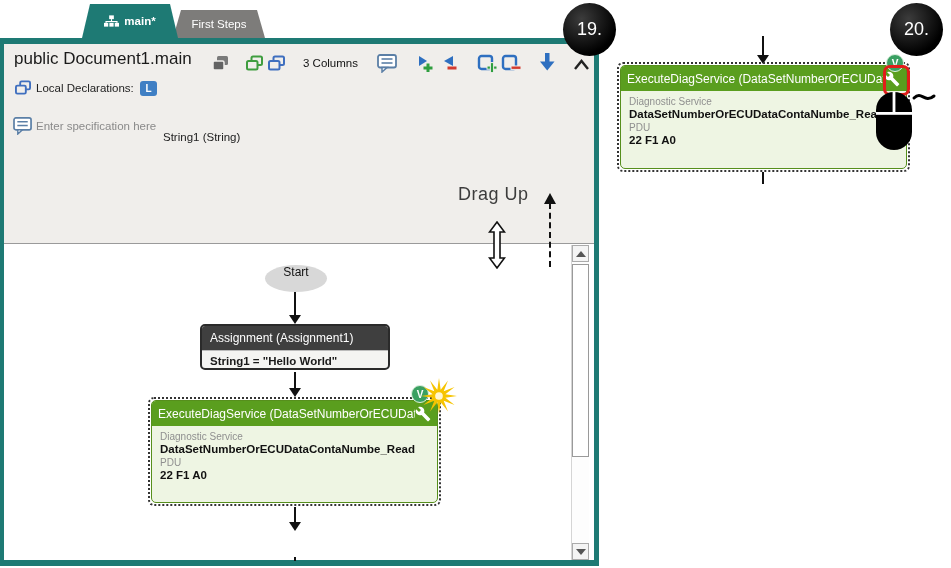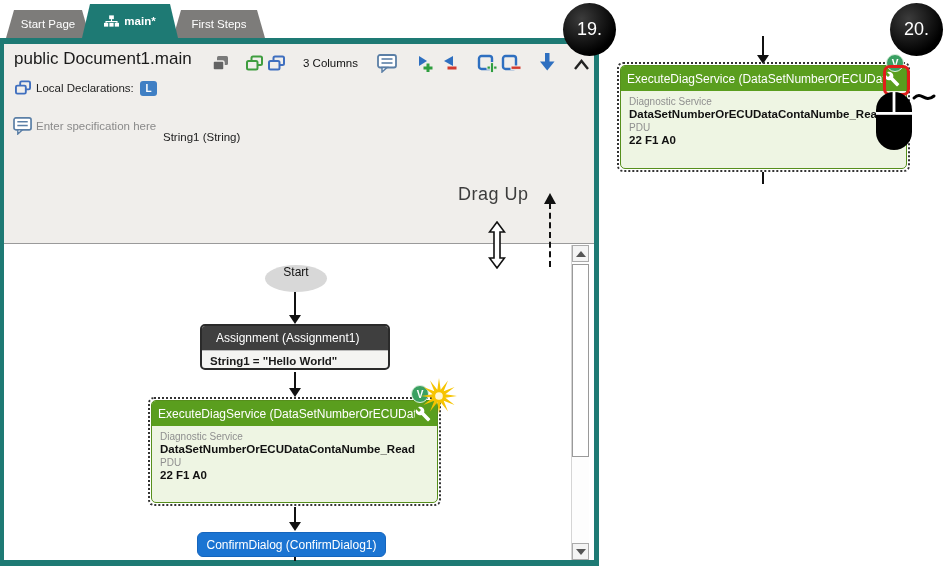--- a/index.html
+++ b/index.html
@@ -40,21 +40,21 @@
                border-right:6px solid transparent;border-bottom:11px solid #111;z-index:6;}
 
   
   .start-ellipse{position:absolute;left:261px;top:21px;width:62px;height:27px;background:#d8d8d8;border-radius:50%;
                  display:flex;justify-content:center;font-size:12px;color:#111;}
   .varrow{position:absolute;width:2px;background:#111;}
   .vhead{position:absolute;left:-5px;bottom:-8px;width:0;height:0;border-left:6px solid transparent;
          border-right:6px solid transparent;border-top:9px solid #111;}
   .assignment{position:absolute;left:196px;top:80px;width:190px;height:46px;border:2px solid #2a2a2a;border-radius:5px;
               overflow:hidden;background:#f4f4f2;}
-  .assignment .hd{height:24px;background:var(--assignment-dark);color:#fff;font-size:12px;display:flex;align-items:center;padding:0 14px;}
+  .assignment .hd{height:24px;background:var(--assignment-dark);color:#fff;font-size:12px;display:flex;align-items:center;padding:0 8px;}
   .assignment .bd{height:20px;display:flex;align-items:center;padding:0 8px;font-size:11.5px;font-weight:700;color:#1a1a1a;border-top:1px solid #bbb;}
 
   .sel-dotted{position:absolute;border:2px dotted #333;border-radius:6px;}
   .diag-node{position:absolute;background:var(--node-green-light);border:1px solid #568f1c;border-radius:5px;overflow:hidden;}
   .diag-hd{height:25px;background:var(--node-green);color:#fff;font-size:12px;display:flex;align-items:center;padding:0 6px;}
   .diag-hd span{flex:1;white-space:nowrap;overflow:hidden;}
   .diag-bd{padding:3px 8px;}
   .muted{font-size:10px;color:#8f8f8f;margin-top:2px;}
   .strong{font-size:11.5px;font-weight:700;color:#111;margin-top:1px;}
 
@@ -79,23 +79,20 @@
                display:flex;align-items:center;justify-content:center;}
   .red-ring{position:absolute;left:883px;top:65px;width:27px;height:31px;border:3px solid var(--highlight-red);border-radius:7px;z-index:9;}
   .mouse-wrap{position:absolute;left:874px;top:84px;z-index:10;}
   .tail-line{position:absolute;left:762px;top:172px;width:2px;height:12px;background:#111;}
 </style>
 </head>
 <body>
 
 <div class="stage">
 
-  <div class="tab" style="left:6px;width:84px;">
-    <span>Start Page</span>
-  </div>
   <div class="tab active" style="left:82px;width:96px;">
     <span style="display:flex;">
       <svg width="15" height="12" viewBox="0 0 16 12">
         <rect x="5.5" y="0" width="5" height="4" fill="#fff"></rect>
         <rect x="7.4" y="4" width="1.2" height="2" fill="#fff"></rect>
         <rect x="2" y="6" width="12" height="1.2" fill="#fff"></rect>
         <rect x="1.6" y="6" width="1.2" height="2" fill="#fff"></rect>
         <rect x="13.2" y="6" width="1.2" height="2" fill="#fff"></rect>
         <rect x="0" y="8" width="4.5" height="4" fill="#fff"></rect>
         <rect x="5.75" y="8" width="4.5" height="4" fill="#fff"></rect>
@@ -237,23 +234,20 @@
     <div class="v-badge" style="left:407px;top:141px;">V</div>
     <svg style="position:absolute;left:417px;top:134px;z-index:8;" width="36" height="36" viewBox="0 0 30 30">
       <polygon fill="#f6c400" points="30,15 20.3,13.6 28,7.5 18.9,11.1 22.5,2 16.4,9.7 15,0 13.6,9.7 7.5,2 11.1,11.1 2,7.5 9.7,13.6 0,15 9.7,16.4 2,22.5 11.1,18.9 7.5,28 13.6,20.3 15,30 16.4,20.3 22.5,28 18.9,18.9 28,22.5 20.3,16.4"></polygon>
       <circle cx="15" cy="15" r="3.2" fill="#fff6cf"></circle>
     </svg>
 
     <div class="varrow" style="left:290px;top:263px;height:16px;">
         <div class="vhead"></div>
       </div>
 
-    <div class="confirm">
-      <span>ConfirmDialog (ConfirmDialog1)</span>
-    </div>
     <div style="position:absolute;left:290px;top:313px;width:2px;height:4px;background:#111;"></div>
 
     <div class="sbar">
       <div class="sb-btn" style="top:0;">
           <div class="tri-up"></div>
         </div>
       <div class="sb-thumb"></div>
       <div class="sb-btn" style="bottom:0;">
           <div class="tri-down"></div>
         </div>

